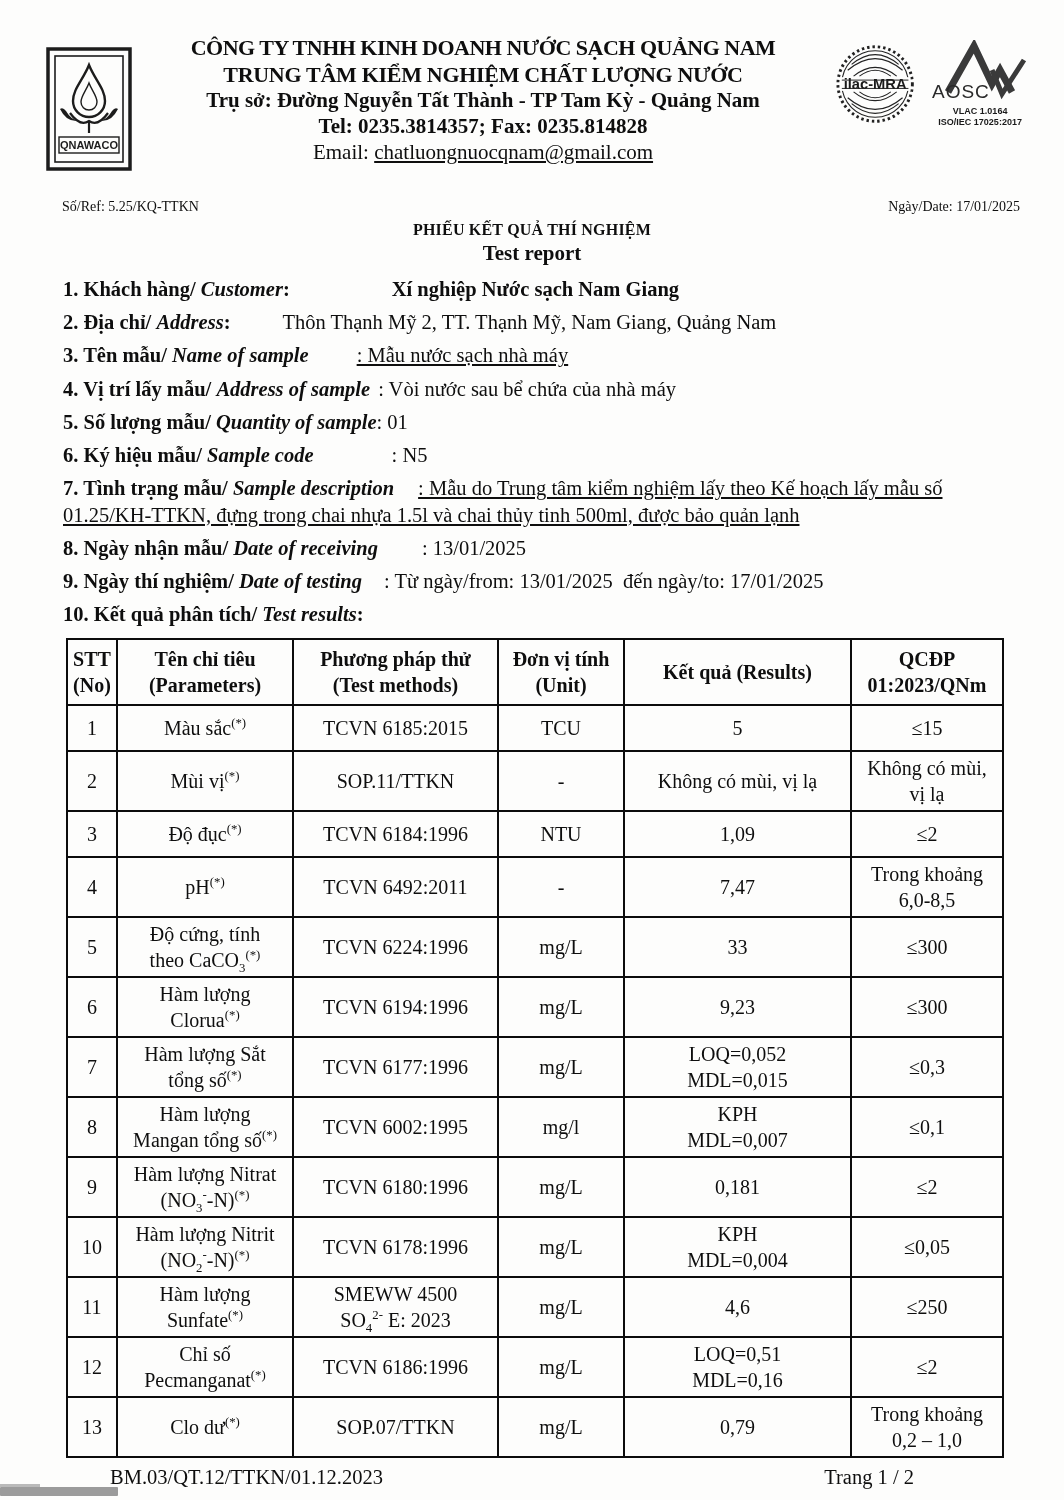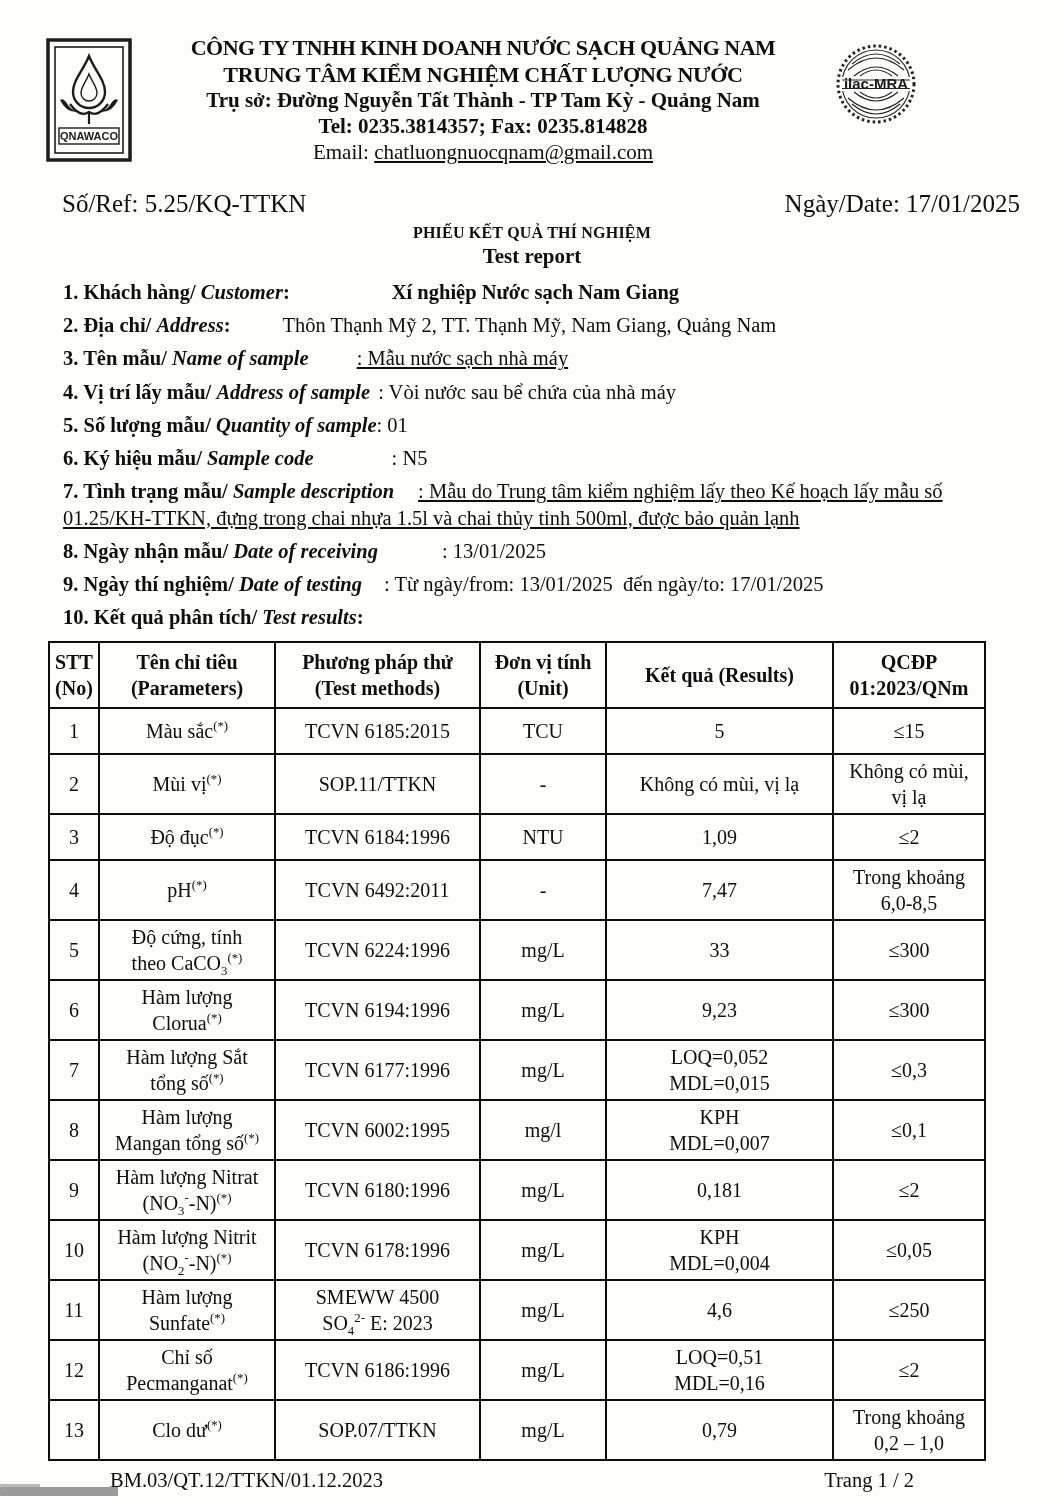--- a/index.html
+++ b/index.html
@@ -7,54 +7,54 @@
     position:relative;
     width:1064px;height:1500px;
     margin:0 auto;
     background:#fdfdfc;
     color:#0e0e0e;
     font-family:"Liberation Serif","DejaVu Serif",serif;
     overflow:hidden;
   }
   
   .header{display:flex;align-items:flex-start;padding:30px 30px 0 46px;}
-  .logo-left{width:86px;flex:0 0 86px;margin-top:8px;}
+  .logo-left{width:86px;flex:0 0 86px;margin-top:17px;}
   .header-center{flex:1;text-align:center;line-height:1.23;padding:4px 6px 0 6px;}
   .h-company{font-size:22px;letter-spacing:-0.5px;font-weight:600;}
   .h-center-name{font-size:22px;font-weight:bold;letter-spacing:-0.3px;}
   .h-addr{font-size:21px;font-weight:bold;}
   .h-tel{font-size:21px;font-weight:bold;}
   .h-email{font-size:21px;font-weight:normal;}
   .h-email .email-link{text-decoration:underline;}
   .logos-right{width:200px;flex:0 0 200px;display:flex;gap:10px;align-items:flex-start;margin-top:10px;}
   .aosc-block{text-align:center;width:110px;}
   .aosc-caption{font-size:9px;font-weight:bold;line-height:1.25;font-family:"Liberation Sans","DejaVu Sans",sans-serif;color:#1a1a1a;}
   
-  .meta-row{display:flex;justify-content:space-between;font-size:25px;margin:24px 44px 0 62px;}
+  .meta-row{display:flex;justify-content:space-between;font-size:14px;margin:24px 44px 0 62px;}
   
   .title{ text-align:center;font-size:16px;font-weight:bold;margin-top:6px;letter-spacing:0.2px;}
   .subtitle{text-align:center;font-size:21px;font-weight:bold;margin-top:2px;}
   
   .info{margin:10px 44px 0 63px;font-size:20.5px;}
   .info-line{margin-top:7px;line-height:1.28;}
   .info-line .lbl{font-weight:bold;}
   .info-line .en{font-weight:bold;font-style:italic;text-align:right;}
   .info-line .val{font-weight:normal;}
   .info-line:nth-of-type(1) .val{margin-left:102px;font-weight:bold;}
   .info-line:nth-of-type(2) .val{margin-left:52px;}
   .info-line:nth-of-type(3) .val{margin-left:48px;text-decoration:underline;}
   .info-line:nth-of-type(4) .val{margin-left:8px;}
   .info-line:nth-of-type(6) .val{margin-left:78px;}
   .info-line:nth-of-type(7) .val{margin-left:24px;text-decoration:underline;}
-  .info-line:nth-of-type(8) .val{margin-left:64px;}
+  .info-line:nth-of-type(8) .val{margin-left:44px;}
   .info-line:nth-of-type(9) .val{margin-left:22px;}
   
   table.results{
     border-collapse:collapse;table-layout:fixed;
-    margin:10px 0 0 48px;width:936px;
+    margin:10px 0 0 66px;width:936px;
     font-size:20px;
   }
   table.results th,table.results td{
     border:2px solid #0c0c0c;
     text-align:center;vertical-align:middle;
     padding:3px 5px;line-height:1.3;
     overflow:hidden;
   }
   table.results th{font-weight:bold;height:58px;}
   table.results sup{font-size:64%;vertical-align:super;line-height:0;}
@@ -108,20 +108,29 @@
         <path d="M26,36 Q42,24 58,36" fill="none" stroke="#222" stroke-width="1.1"></path>
         <path d="M14,58 Q42,82 70,58" fill="none" stroke="#222" stroke-width="1.2"></path>
         <path d="M18,64 Q42,84 66,64" fill="none" stroke="#222" stroke-width="1.1"></path>
         <path d="M20,52 Q42,70 64,52" fill="none" stroke="#222" stroke-width="1.1"></path>
         <path d="M26,52 Q42,64 58,52" fill="none" stroke="#222" stroke-width="1.1"></path>
         <rect x="6" y="37" width="72" height="14" fill="#fdfdfc"></rect>
         <text x="42" y="49" text-anchor="middle" font-family="Liberation Sans, DejaVu Sans, sans-serif" font-size="15" font-weight="bold" fill="#1a1a1a">ilac-MRA</text>
         <line x1="8" y1="40" x2="76" y2="40" stroke="#222" stroke-width="1"></line>
         <line x1="8" y1="48.5" x2="76" y2="48.5" stroke="#222" stroke-width="1"></line>
       </svg>
+      <div class="aosc-block">
+        <svg width="100" height="62" viewBox="0 0 100 62">
+          <path d="M18,52 L44,6 L62,44 L70,30 L82,52" fill="none" stroke="#3a3a3a" stroke-width="7" stroke-linejoin="miter"></path>
+          <path d="M62,30 L72,54 L94,20" fill="none" stroke="#3a3a3a" stroke-width="5"></path>
+          <text x="2" y="58" font-family="Liberation Sans, DejaVu Sans, sans-serif" font-size="19" fill="#2a2a2a" letter-spacing="1">AOSC</text>
+        </svg>
+        <div class="aosc-caption">VLAC 1.0164</div>
+        <div class="aosc-caption">ISO/IEC 17025:2017</div>
+      </div>
     </div>
   </div>
 
   <div class="meta-row">
     <span>Số/Ref: 5.25/KQ-TTKN</span>
     <span>Ngày/Date: 17/01/2025</span>
   </div>
 
   <div class="title">PHIẾU KẾT QUẢ THÍ NGHIỆM</div>
   <div class="subtitle">Test report</div>

